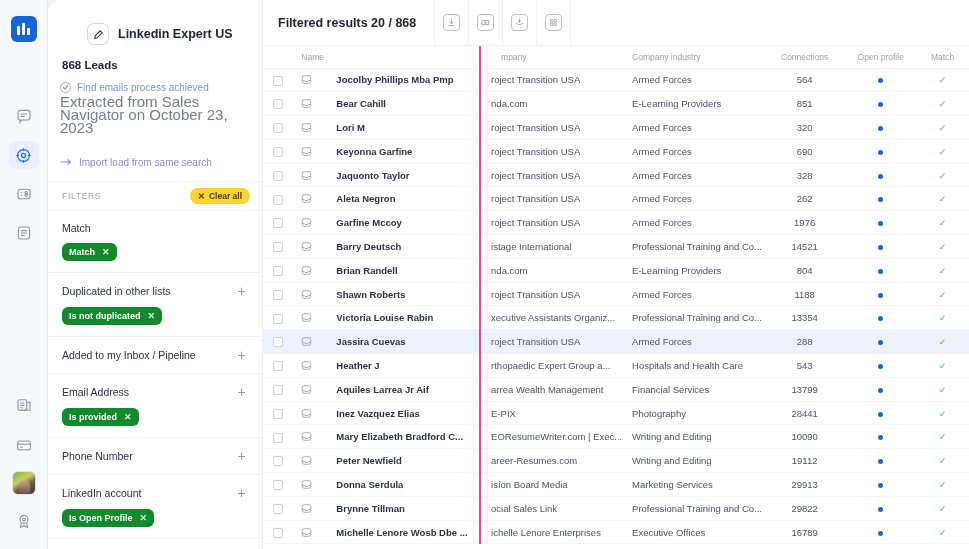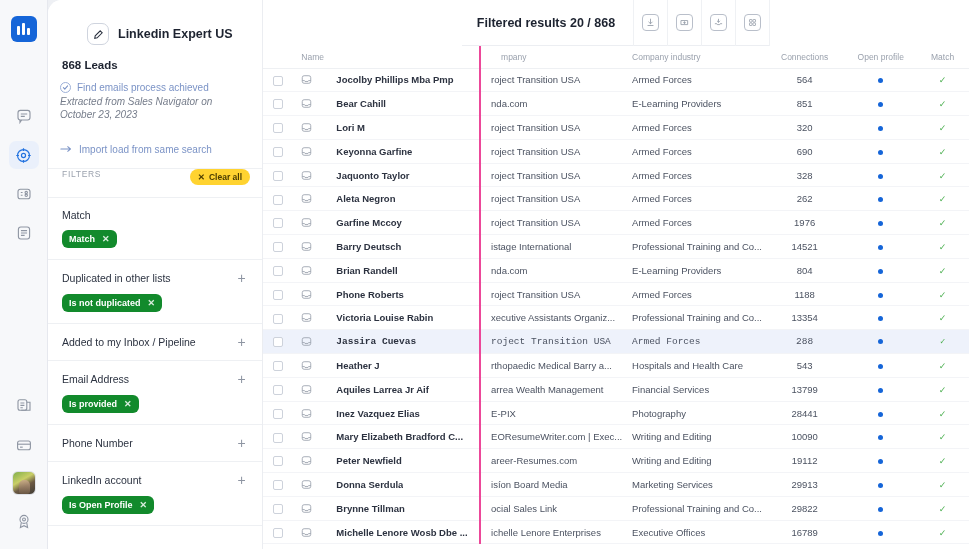--- a/index.html
+++ b/index.html
@@ -91,26 +91,26 @@
     width: 22px; height: 22px; border: 1px solid #cfd4de; border-radius: 7px;
     display:flex; align-items:center; justify-content:center; color:#2b3240;
   }
   .sb-list-name { font-size: 12.5px; font-weight: 700; color:#1d2330; }
 
   .sb-count { font-size: 11.5px; font-weight: 700; color:#1d2330; margin: 14px 0 0 2px; }
 
   .sb-note { margin-top: 11px; }
   .note-ok { display:flex; align-items:center; gap:6px; color:#7b93c6; font-size: 10px; }
   .note-ok .cmark { width:11px; height:11px; border-radius:50%; border:1px solid #9db0d8; display:flex;align-items:center;justify-content:center; }
-  .note-sub { font-size: 10px; color:#767d8b; line-height: 13px; margin-top: 2px; font-style: italic; }
+  .note-sub { font-size: 15px; color:#767d8b; line-height: 13px; margin-top: 2px; }
   .note-link { display:flex; align-items:center; gap:7px; color:#7b93c6; font-size: 10px; margin-top: 23px; }
 
   .filters-bar {
     margin-top: 13px; height: 30px;
-    display:flex; align-items:flex-start; justify-content: space-between;
+    display:flex; align-items:center; justify-content: space-between;
     padding: 0 12px 0 14px;
     border-top: 1px solid #eef0f3;
     border-bottom: 1px solid #eef0f3;
   }
   .filters-label { font-size: 8.5px; letter-spacing: .7px; color:#9aa1ad; }
   .clear-all {
     background:#ffd330; color:#4a3c00; font-size:8.5px; font-weight:700;
     border-radius: 9px; padding: 3px 8px; display:flex; align-items:center; gap:4px;
   }
 
@@ -119,21 +119,21 @@
   .fgroup-title { font-size: 10.5px; color:#2b3240; }
   .plus { color:#8e95a2; font-size:14px; line-height:1; width:13px;text-align:center; }
   .chip {
     display:inline-flex; align-items:center; gap:7px;
     background:#128a2c; color:#fff; font-size:9px; font-weight:600;
     border-radius:6px; padding: 4px 7px; margin-top: 9px;
   }
   .chip .x { opacity:.85; font-size:9px; }
 
   
-  .main { flex: 1; display:flex; flex-direction:column; overflow:hidden; background:#fff;align-items:center; }
+  .main { flex: 1; display:flex; flex-direction:column; overflow:hidden; background:#fff; }
   .main-toolbar {
     height: 46px; display:flex; align-items:center; gap:0;
     padding-left: 15px; border-bottom: 1px solid #eceef2; background:#fff;
   }
   .results-title { font-size: 12.5px; font-weight: 700; color:#1d2330; padding-right: 18px; }
   .tool-sep { width: 1px; height: 46px; background: #eff1f4; }
   .tool-btn {
     width: 33px; height: 46px; display:flex; align-items:center; justify-content:center;
     color:#9aa1ad;
   }
@@ -170,21 +170,21 @@
   .chk {
     width: 10px; height: 10px; border: 1px solid #cdd2db; border-radius: 2px;
     display:inline-block; vertical-align:middle; margin-left: 10px; background:#fff;
   }
   .name-cell { display:flex; align-items:center; gap:24px; }
   .name-ico { color:#9aa1ad; flex: 0 0 auto; display:flex; }
   .name-txt { font-size: 9.5px; color:#2c3240; font-weight: 600; overflow:hidden; text-overflow:ellipsis; white-space:nowrap; }
   .company-txt { display:block; margin-left:-10px; overflow:hidden; white-space:nowrap; }
   .dot { display:inline-block; width:5px; height:5px; border-radius:50%; background:#1565d8; }
   .tick { color:#4caf50; font-size: 9px; }
-  tr.row-hl td { background: #eef2fb; font-family: Liberation Mono, monospace; }
+  tr.row-hl td { background: #eef2fb; }
   tr.row-hl td.col-company { background:#eef2fb; }
 </style>
 </head>
 <body>
 
 <div id="app">
 
   <div class="rail">
     <div class="rail-logo">
       <span class="bars">
@@ -588,21 +588,21 @@
               <tr>
                 <td class="col-chk"><span class="chk"></span></td>
                 <td class="col-name">
                   <span class="name-cell">
                     <span class="name-ico">
                       <svg width="11" height="11" viewBox="0 0 14 14" fill="none" stroke="currentColor" stroke-width="1.1">
                         <rect x="1.6" y="2.2" width="10.8" height="9.6" rx="2.4"></rect>
                         <path d="M1.6 8.4h2.8l.7 1.1h3.8l.7-1.1h2.8"></path>
                       </svg>
                     </span>
-                    <span class="name-txt">Phone Roberts</span>
+                    <span class="name-txt">Shawn Roberts</span>
                   </span>
                 </td>
                 <td class="col-company">
                   <span class="company-txt">roject Transition USA</span>
                 </td>
                 <td class="col-industry">Armed Forces</td>
                 <td class="col-conn">1188</td>
                 <td class="col-open"><span class="dot"></span></td>
                 <td class="col-match"><span class="tick">✓</span></td>
               </tr>
@@ -655,21 +655,21 @@
                     <span class="name-ico">
                       <svg width="11" height="11" viewBox="0 0 14 14" fill="none" stroke="currentColor" stroke-width="1.1">
                         <rect x="1.6" y="2.2" width="10.8" height="9.6" rx="2.4"></rect>
                         <path d="M1.6 8.4h2.8l.7 1.1h3.8l.7-1.1h2.8"></path>
                       </svg>
                     </span>
                     <span class="name-txt">Heather J</span>
                   </span>
                 </td>
                 <td class="col-company">
-                  <span class="company-txt">rthopaedic Medical Barry a...</span>
+                  <span class="company-txt">rthopaedic Expert Group a...</span>
                 </td>
                 <td class="col-industry">Hospitals and Health Care</td>
                 <td class="col-conn">543</td>
                 <td class="col-open"><span class="dot"></span></td>
                 <td class="col-match"><span class="tick">✓</span></td>
               </tr>
               <tr>
                 <td class="col-chk"><span class="chk"></span></td>
                 <td class="col-name">
                   <span class="name-cell">

